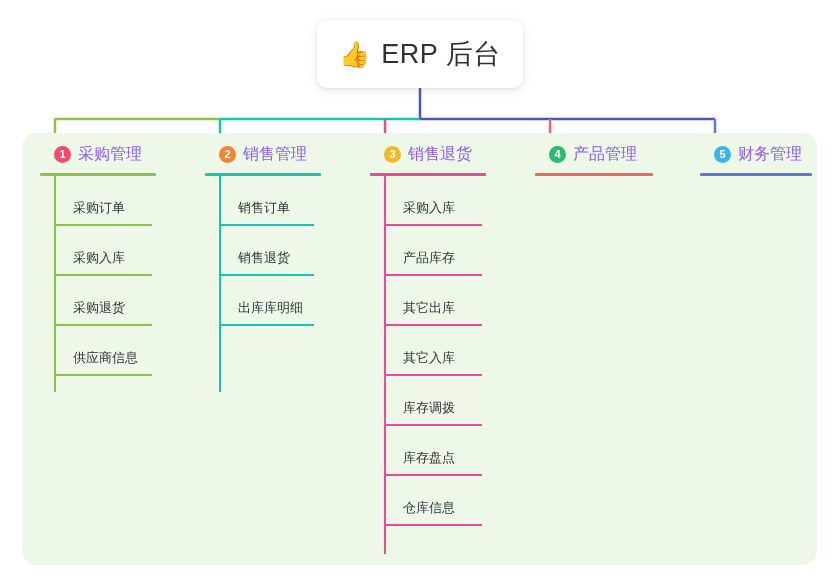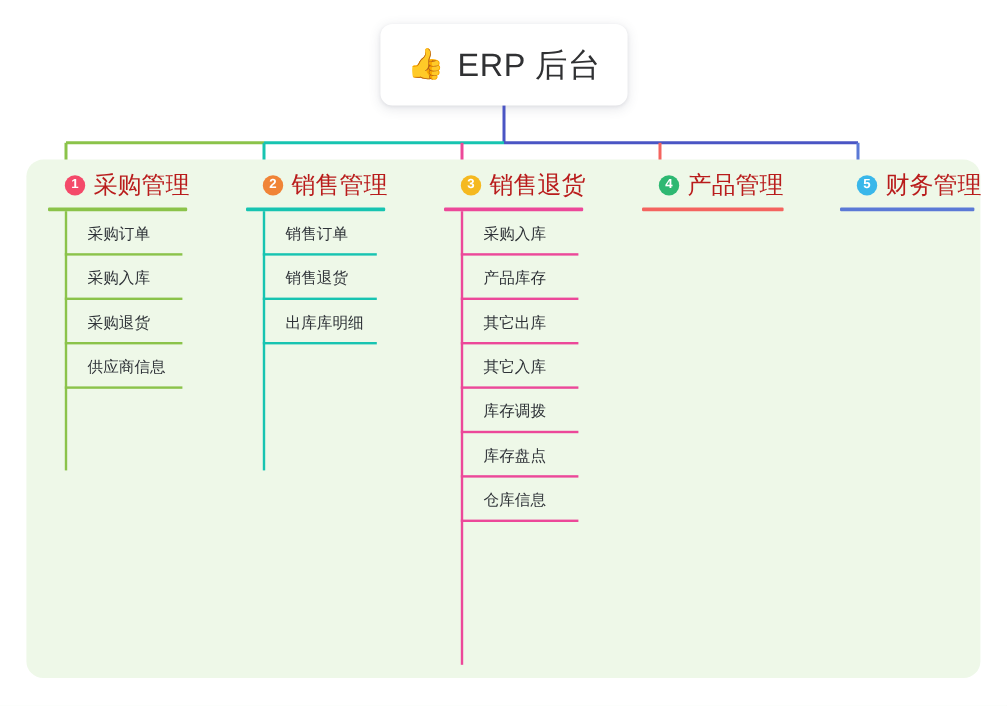--- a/index.html
+++ b/index.html
@@ -92,22 +92,22 @@
     height: 17px;
     border-radius: 50%;
     color: #ffffff;
     font-size: 11px;
     line-height: 17px;
     text-align: center;
     font-weight: bold;
     flex: none;
   }
   .head-label {
-    font-size: 20px;
-    color: #b91c1c;
+    font-size: 16px;
+    color: #8b5cf6;
     white-space: nowrap;
   }
   .head-rule {
     height: 3px;
     border-radius: 1px;
     margin-top: 6px;
   }
 
   .items {
     position: relative;
@@ -116,21 +116,21 @@
     box-sizing: border-box;
   }
   .trunk {
     position: absolute;
     left: 14px;
     top: 0;
     width: 2px;
   }
   .item {
     position: relative;
-    height: 37px;
+    height: 50px;
     box-sizing: border-box;
   }
   .item-label {
     position: absolute;
     left: 19px;
     bottom: 9px;
     font-size: 13px;
     color: #2f3338;
     white-space: nowrap;
   }

